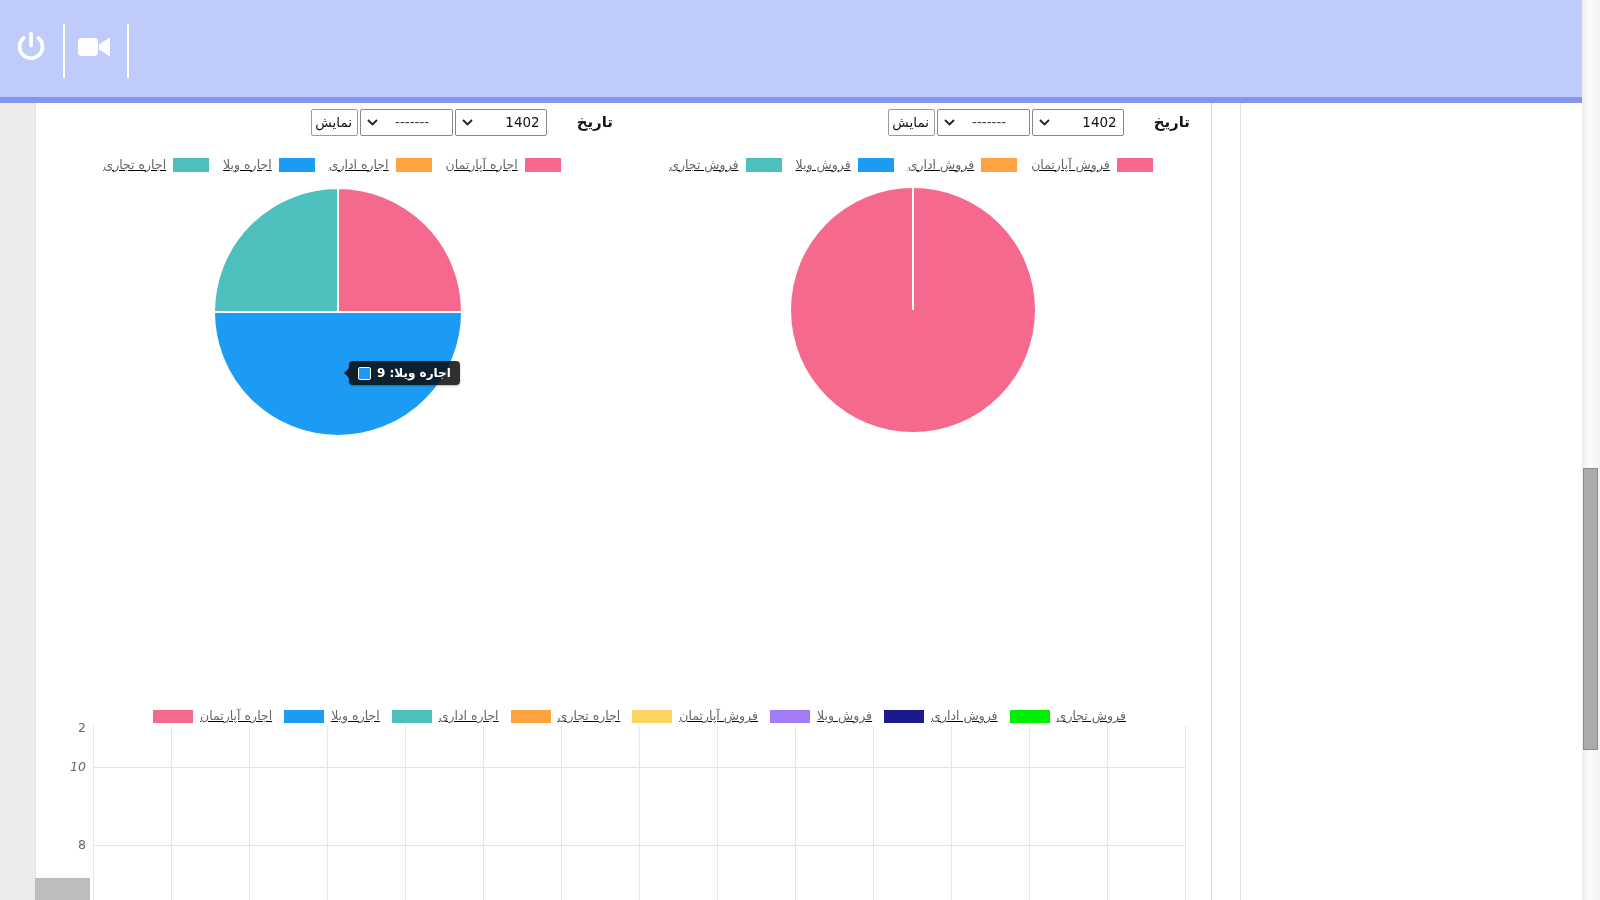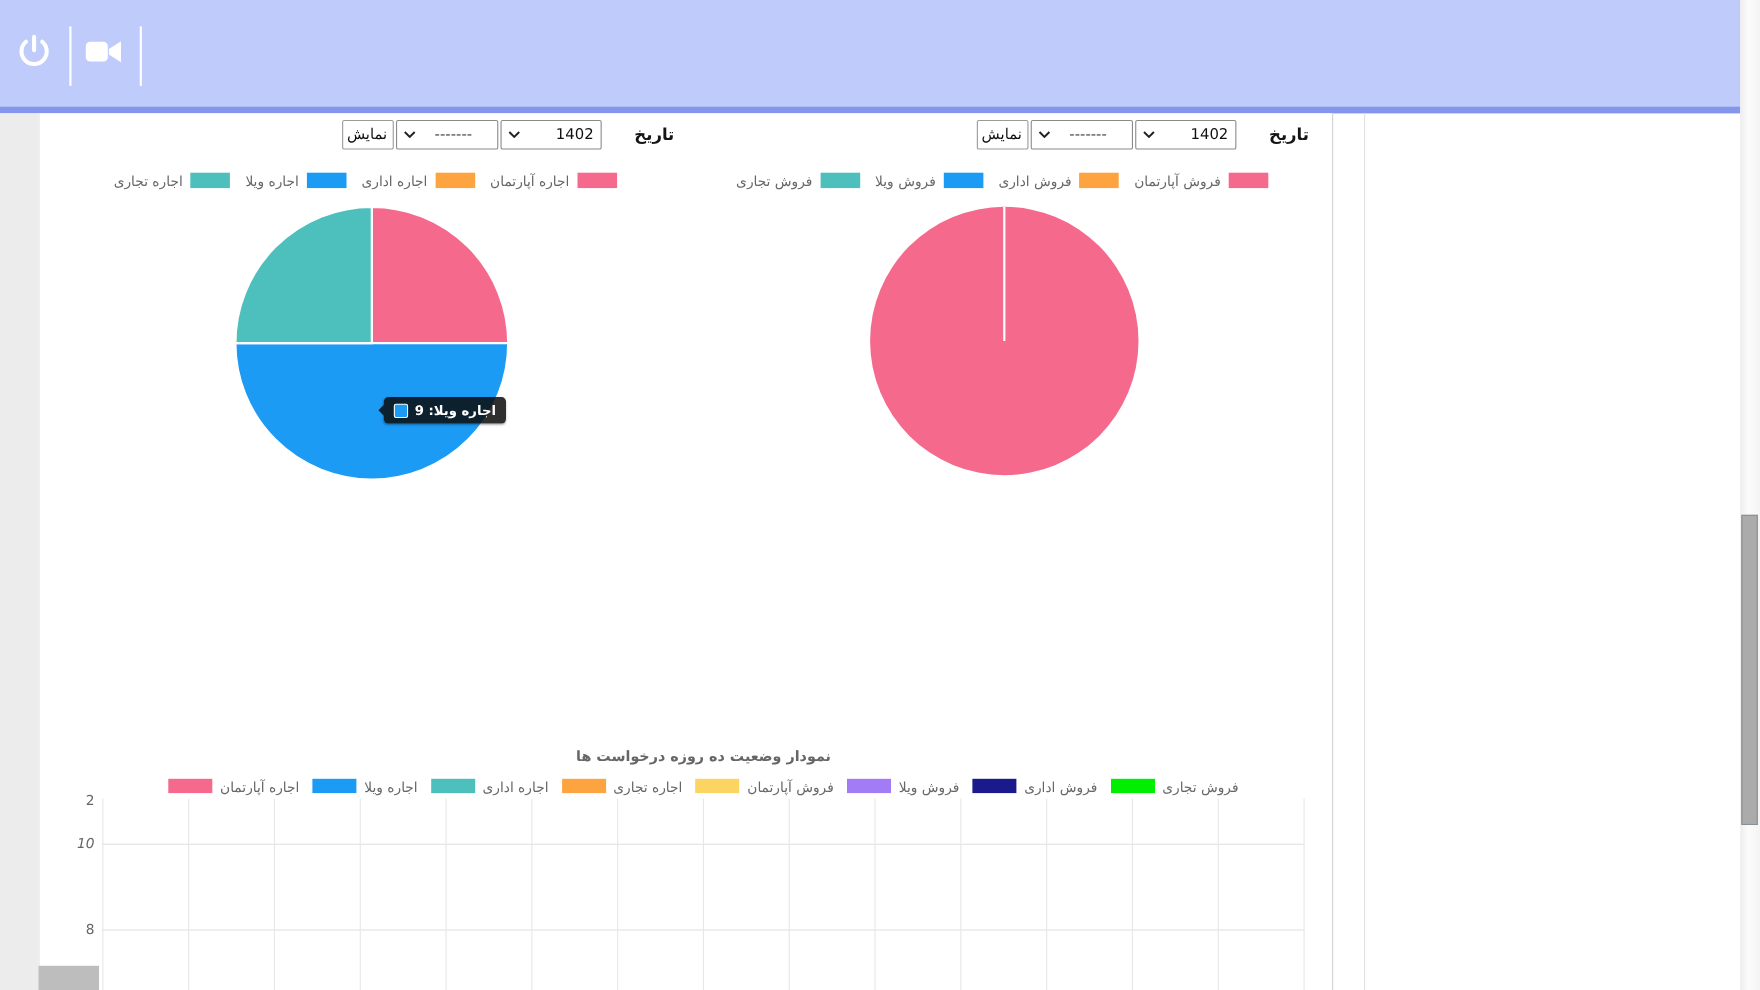--- a/index.html
+++ b/index.html
@@ -36,21 +36,21 @@
   .sel.year{width:95px;}
   .sel.range{width:97px;color:#444;}
   .sel.range .sel-value{flex:1;text-align:center;}
   .chev{flex:0 0 auto;display:flex;align-items:center;}
   .show-btn{box-sizing:border-box;height:27px;min-width:44px;background:#fff;border:1px solid #9a9a9a;
           border-radius:2px;font-family:inherit;font-size:13.5px;color:#111;padding:0 5px;cursor:pointer;}
 
   
   .pie-legend{position:absolute;top:156px;height:16px;display:flex;direction:rtl;
           align-items:center;justify-content:center;column-gap:14px;}
-  .legend-item{display:flex;align-items:flex-start;column-gap:7px;cursor:pointer;white-space:nowrap;}
+  .legend-item{display:flex;align-items:flex-end;column-gap:7px;cursor:pointer;white-space:nowrap;text-decoration:underline;}
   .swatch{width:36px;height:14px;flex:0 0 auto;}
   .legend-label{font-size:12.5px;color:#666;}
 
   .bar-legend{position:absolute;left:93px;top:708px;width:1093px;display:flex;direction:ltr;
           align-items:center;justify-content:center;column-gap:12px;}
   .bar-legend .swatch{width:40px;height:13px;}
 
   
   .pie-svg{position:absolute;}
   .pie-svg path,.pie-svg circle{cursor:pointer;}
@@ -193,21 +193,20 @@
     <circle cx="124" cy="124" r="122" fill="#F5698C"></circle>
     <line x1="124" y1="124" x2="124" y2="2" stroke="#ffffff" stroke-width="2"></line>
   </svg>
 
   <div class="tooltip">
     <span class="tooltip-caret"></span>
     <span>اجاره ویلا: 9</span>
     <span class="tooltip-swatch" style="background-color: rgb(28, 155, 245);"></span>
   </div>
 
-  <div class="chart-title">نمودار وضعیت ده روزه درخواست ها</div>
 
   <div class="bar-legend">
     <div class="legend-item">
       <span class="swatch" style="background-color: rgb(245, 105, 140);"></span>
       <span class="legend-label">اجاره آپارتمان</span>
     </div>
     <div class="legend-item">
       <span class="swatch" style="background-color: rgb(28, 155, 245);"></span>
       <span class="legend-label">اجاره ویلا</span>
     </div>

